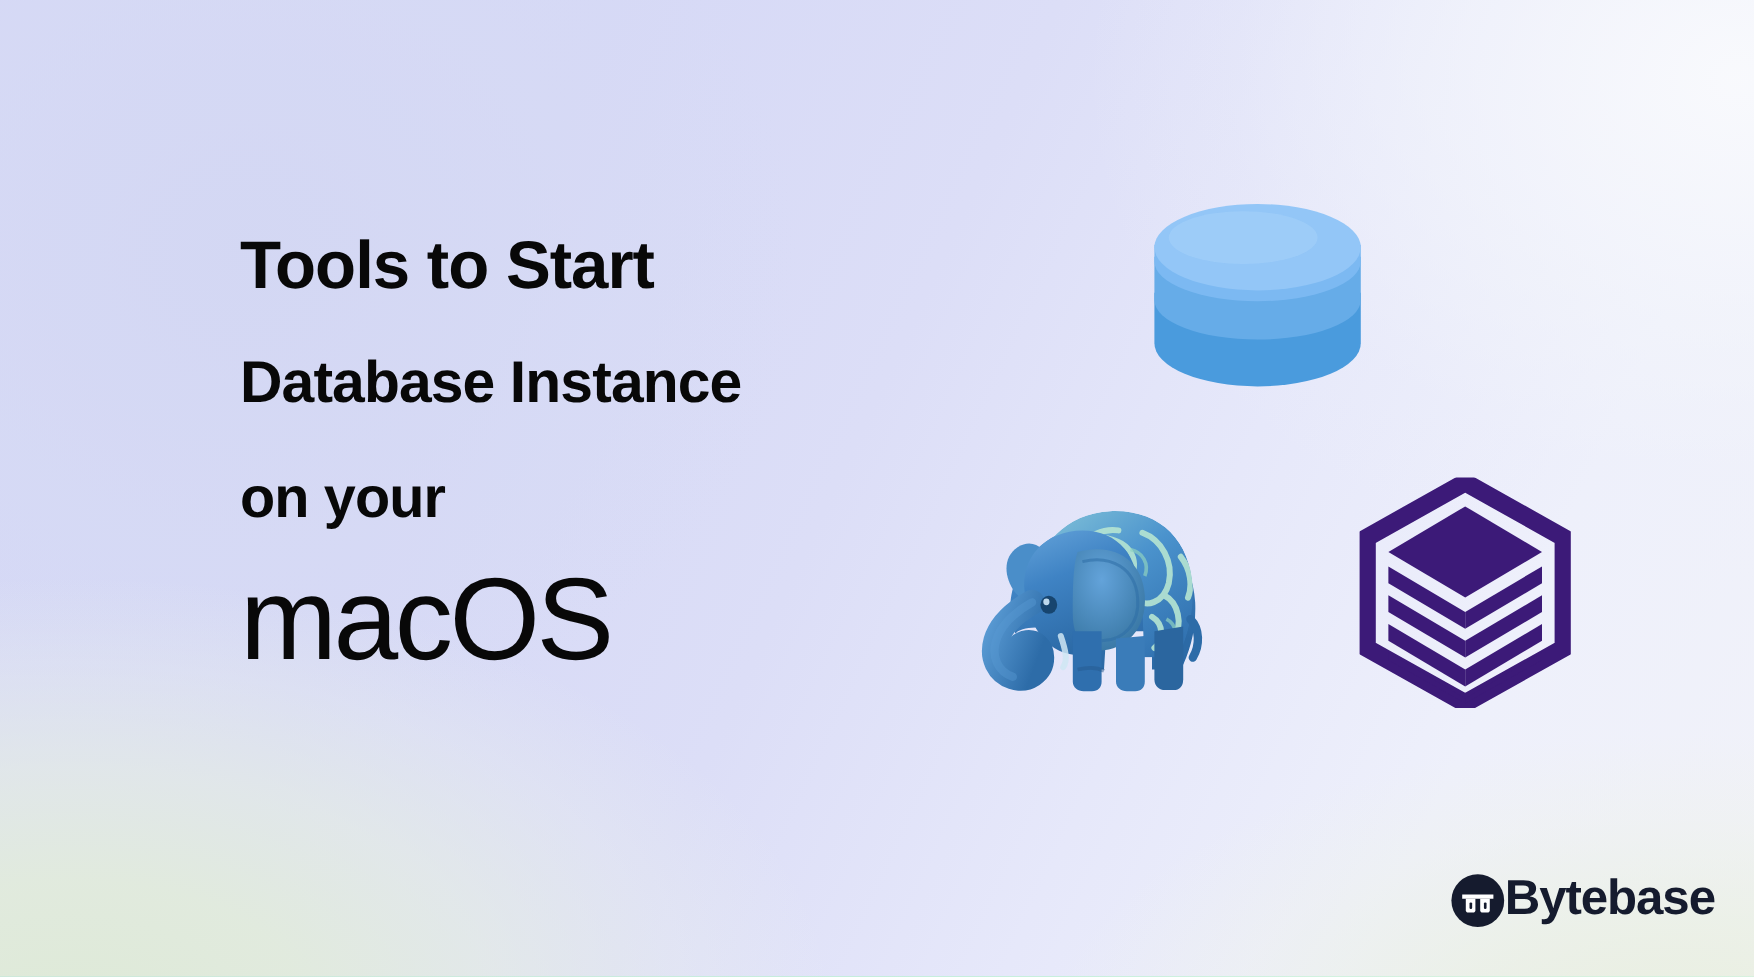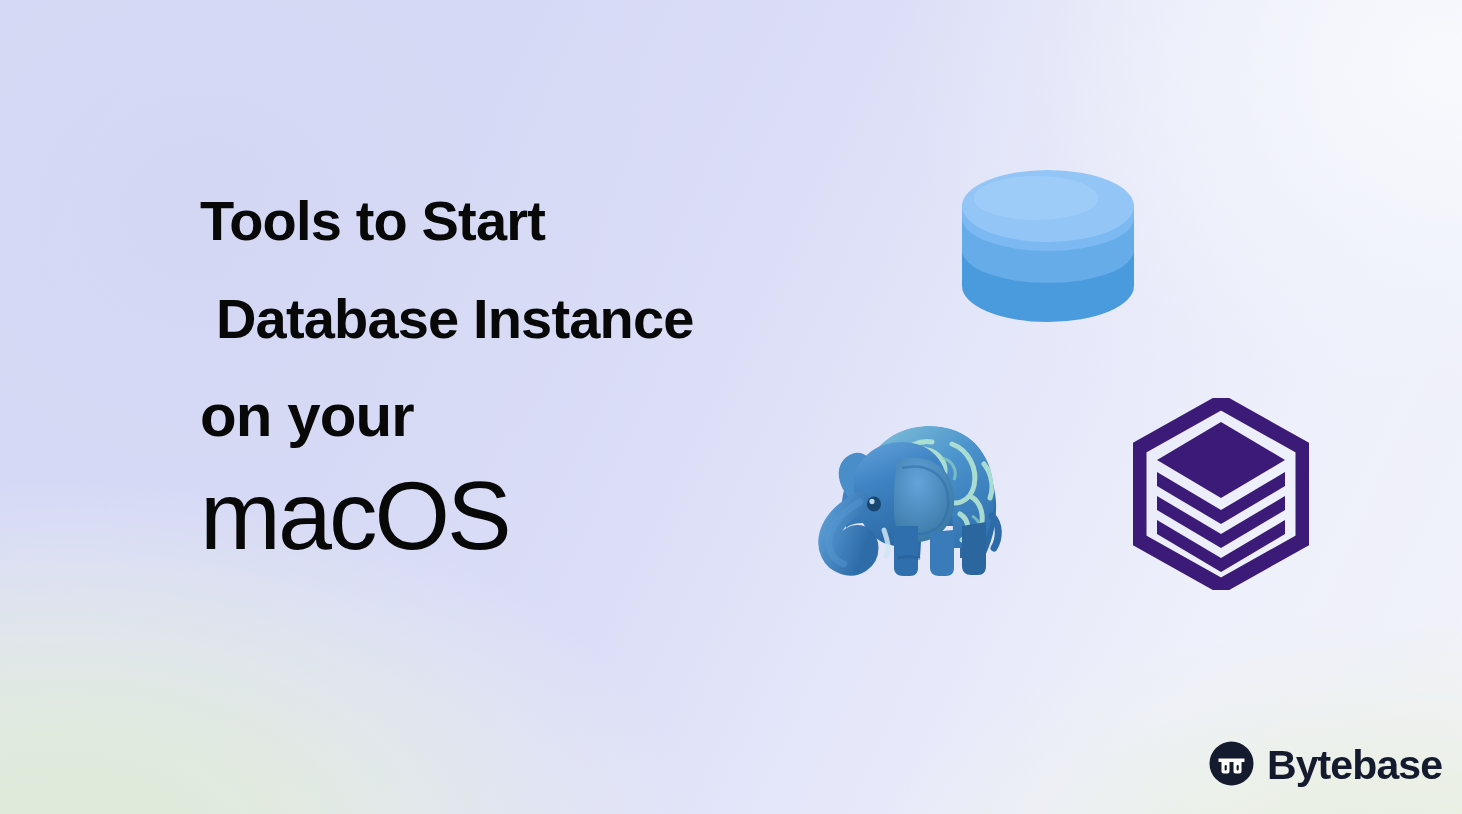--- a/index.html
+++ b/index.html
@@ -75,22 +75,22 @@
     z-index: 5;
   }
   .hl-line {
     color: #080808;
     font-weight: 700;
     letter-spacing: -0.015em;
     white-space: nowrap;
     display: block;
   }
   .hl-1 { font-size: 56px; line-height: 98px; }
-  .hl-2 { font-size: 56px; line-height: 98px; margin-left: 16px; }
-  .hl-3 { font-size: 60px; line-height: 96px; }
+  .hl-2 { font-size: 49px; line-height: 98px; }
+  .hl-3 { font-size: 48px; line-height: 96px; }
   .hl-4 {
     font-size: 97px;
     line-height: 112px;
     letter-spacing: -0.03em;
     font-weight: 400;
     margin-top: -4px;
   }
 
   
   #db-cylinder {
@@ -123,22 +123,21 @@
   }
 
   
   #brand {
     position: absolute;
     left: 1209px;
     right: 36px;
     bottom: 28px;
     height: 58px;
     display: flex;
-    align-items: flex-end;
-    gap: 13px;
+    align-items: flex-start;
     z-index: 6;
   }
   #brand-mark { width: 45px; height: 45px; flex: 0 0 45px; }
   #brand-word {
     font-size: 41px;
     font-weight: 700;
     color: #151b2e;
     letter-spacing: -0.022em;
     line-height: 1;
     white-space: nowrap;

